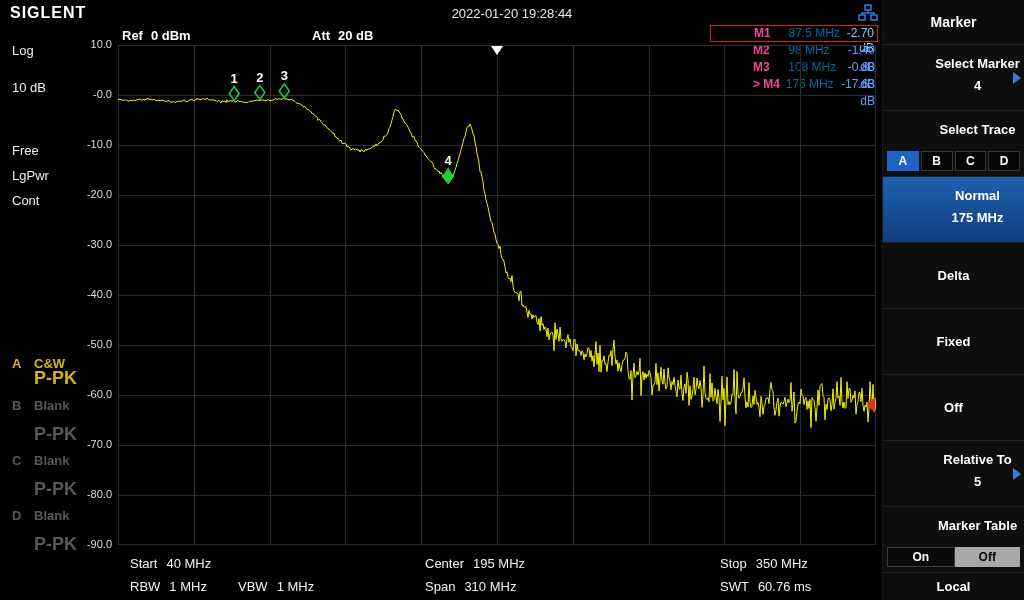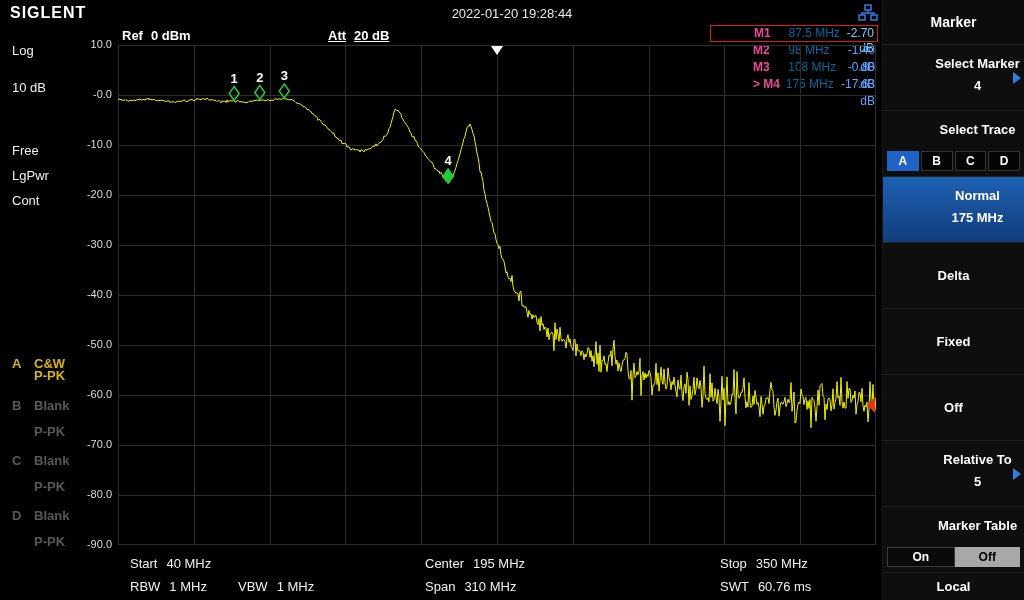--- a/index.html
+++ b/index.html
@@ -26,21 +26,21 @@
 
   
   #graticule{position:absolute;left:118px;top:45px;width:758px;height:500px;}
   #trace-svg{display:block;font-family:"Liberation Sans",sans-serif;}
   .ytick{position:absolute;left:66px;width:46px;text-align:right;font-size:11px;color:#dcdcdc;}
 
   
   .lp{position:absolute;left:12px;font-size:13px;color:#eee;}
   .trace-block{position:absolute;left:12px;font-size:13px;font-weight:bold;}
   .t-id{display:inline-block;width:22px;}
-  .trace-det{position:absolute;left:34px;font-size:13px;font-weight:bold;}
+  .trace-det{position:absolute;left:34px;font-size:18px;font-weight:bold;}
   .trace-active{color:#d8b50a;}
   .trace-dim{color:#585858;}
 
   
   .ft{position:absolute;font-size:13px;color:#f0f0f0;}
   .ft .lab{margin-right:9px;}
 
   
   #menu{position:absolute;left:882px;top:0;width:142px;height:600px;background:#14b8a6;border-left:1px solid #181818;box-sizing:border-box;}
   .menu-header{height:45px;line-height:45px;text-align:center;font-size:14px;font-weight:bold;background:#0c0c0c;border-bottom:1px solid #202020;box-sizing:border-box;}
@@ -70,21 +70,21 @@
   <svg id="net-icon" width="20" height="20" viewBox="0 0 20 20">
     <rect x="7" y="2" width="6" height="5" fill="none" stroke="#2f7fe0" stroke-width="1.5"></rect>
     <rect x="1" y="12" width="6" height="5" fill="none" stroke="#2f7fe0" stroke-width="1.5"></rect>
     <rect x="13" y="12" width="6" height="5" fill="none" stroke="#2f7fe0" stroke-width="1.5"></rect>
     <path d="M10 7 V10 M4 12 V10 H16 V12" fill="none" stroke="#2f7fe0" stroke-width="1.5"></path>
   </svg>
 
   <div class="info-pair" style="left:122px;">
     <span class="lab">Ref</span><span>0 dBm</span>
   </div>
-  <div class="info-pair" style="left:328px;text-decoration:underline;">
+  <div class="info-pair" style="left:312px;">
     <span class="lab">Att</span><span>20 dB</span>
   </div>
 
   <div id="marker-table">
     <div class="mt-row hl">
       <span class="mt-id">M1</span>
       <span class="mt-freq">87.5 MHz</span>
       <span class="mt-amp">-2.70 dB</span>
     </div>
     <div class="mt-row">

